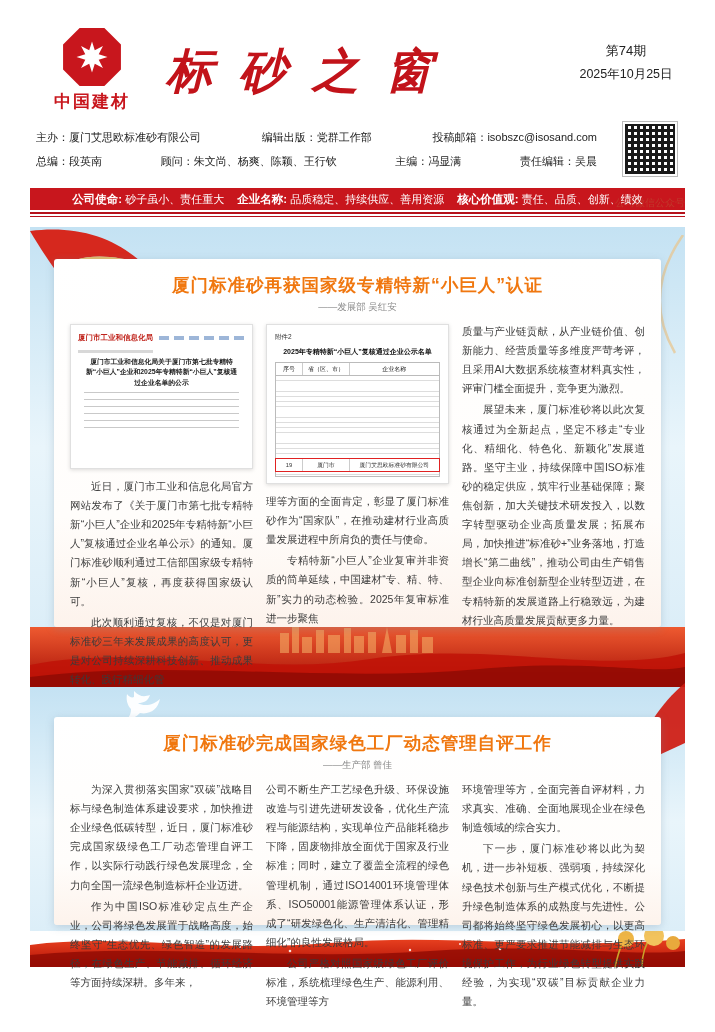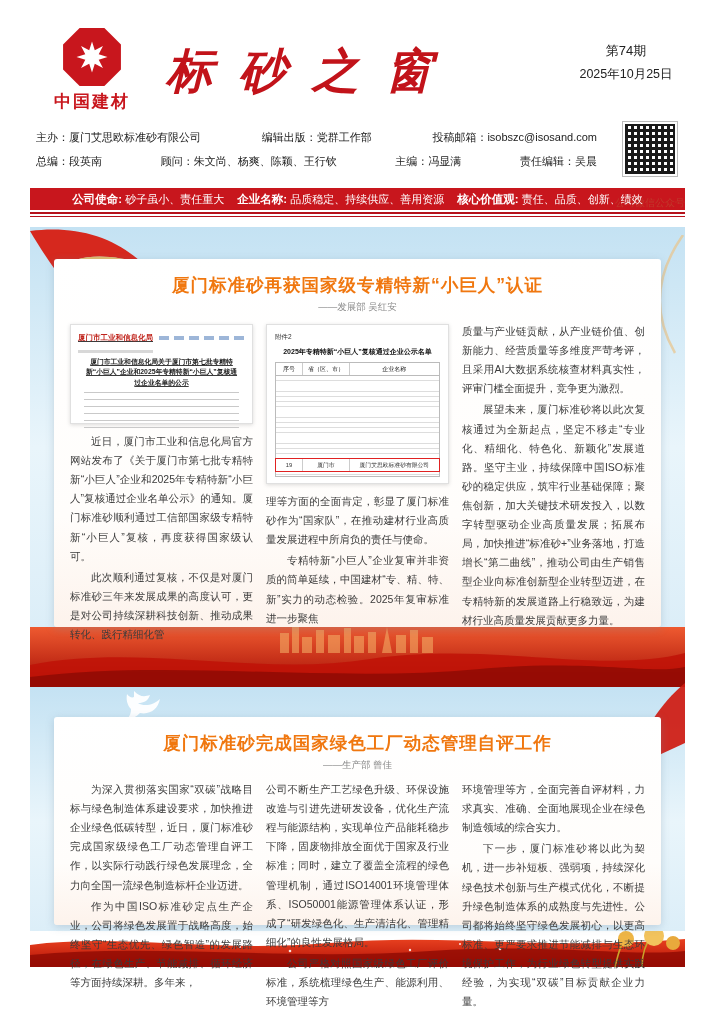--- a/index.html
+++ b/index.html
@@ -46,21 +46,21 @@
   .card2{top:30px;bottom:6px;}
   .article-title{margin:2px 0 4px;text-align:center;color:#f0770f;font-size:17.5px;font-weight:bold;letter-spacing:1px;}
   .byline{text-align:center;color:#8a8a8a;font-size:9.5px;margin-bottom:8px;}
   .cols{display:grid;grid-template-columns:repeat(3,1fr);gap:0 13px;font-size:10.5px;line-height:1.82;
     text-align:justify;color:#3b3b3b;}
   .cols p{margin:0 0 2px;}
   .indent{text-indent:2em;}
 
   
   .shot{background:#fff;border:1px solid #e0e0e0;box-shadow:0 1px 4px rgba(0,0,0,.14);margin:2px 0 8px;box-sizing:border-box;}
-  .shot-notice{height:100px;padding:6px 7px;text-decoration:underline;}
+  .shot-notice{height:145px;padding:6px 7px;}
   .shot-topbar{display:flex;align-items:center;}
   .shot-head{color:#c0241c;font-weight:bold;font-size:7.5px;white-space:nowrap;}
   .shot-nav{flex:1;height:4px;margin-left:6px;background:repeating-linear-gradient(90deg,#9db6d8 0 10px,transparent 10px 15px);}
   .shot-crumb{height:3px;width:45%;margin:5px 0 4px;background:#d8d8d8;}
   .shot-doc-title{font-size:6.8px;font-weight:bold;text-align:center;margin:4px 6px 4px;line-height:1.55;color:#222;}
   .shot-lines{height:40px;margin:4px 6px 0;background:repeating-linear-gradient(180deg,#c9c9c9 0 1px,transparent 1px 7px);}
 
   .shot-table{height:160px;padding:6px 8px;}
   .attach{font-size:6.5px;color:#333;}
   .tbl-title{font-weight:bold;text-align:center;font-size:7px;margin:3px 0 3px;color:#111;}

